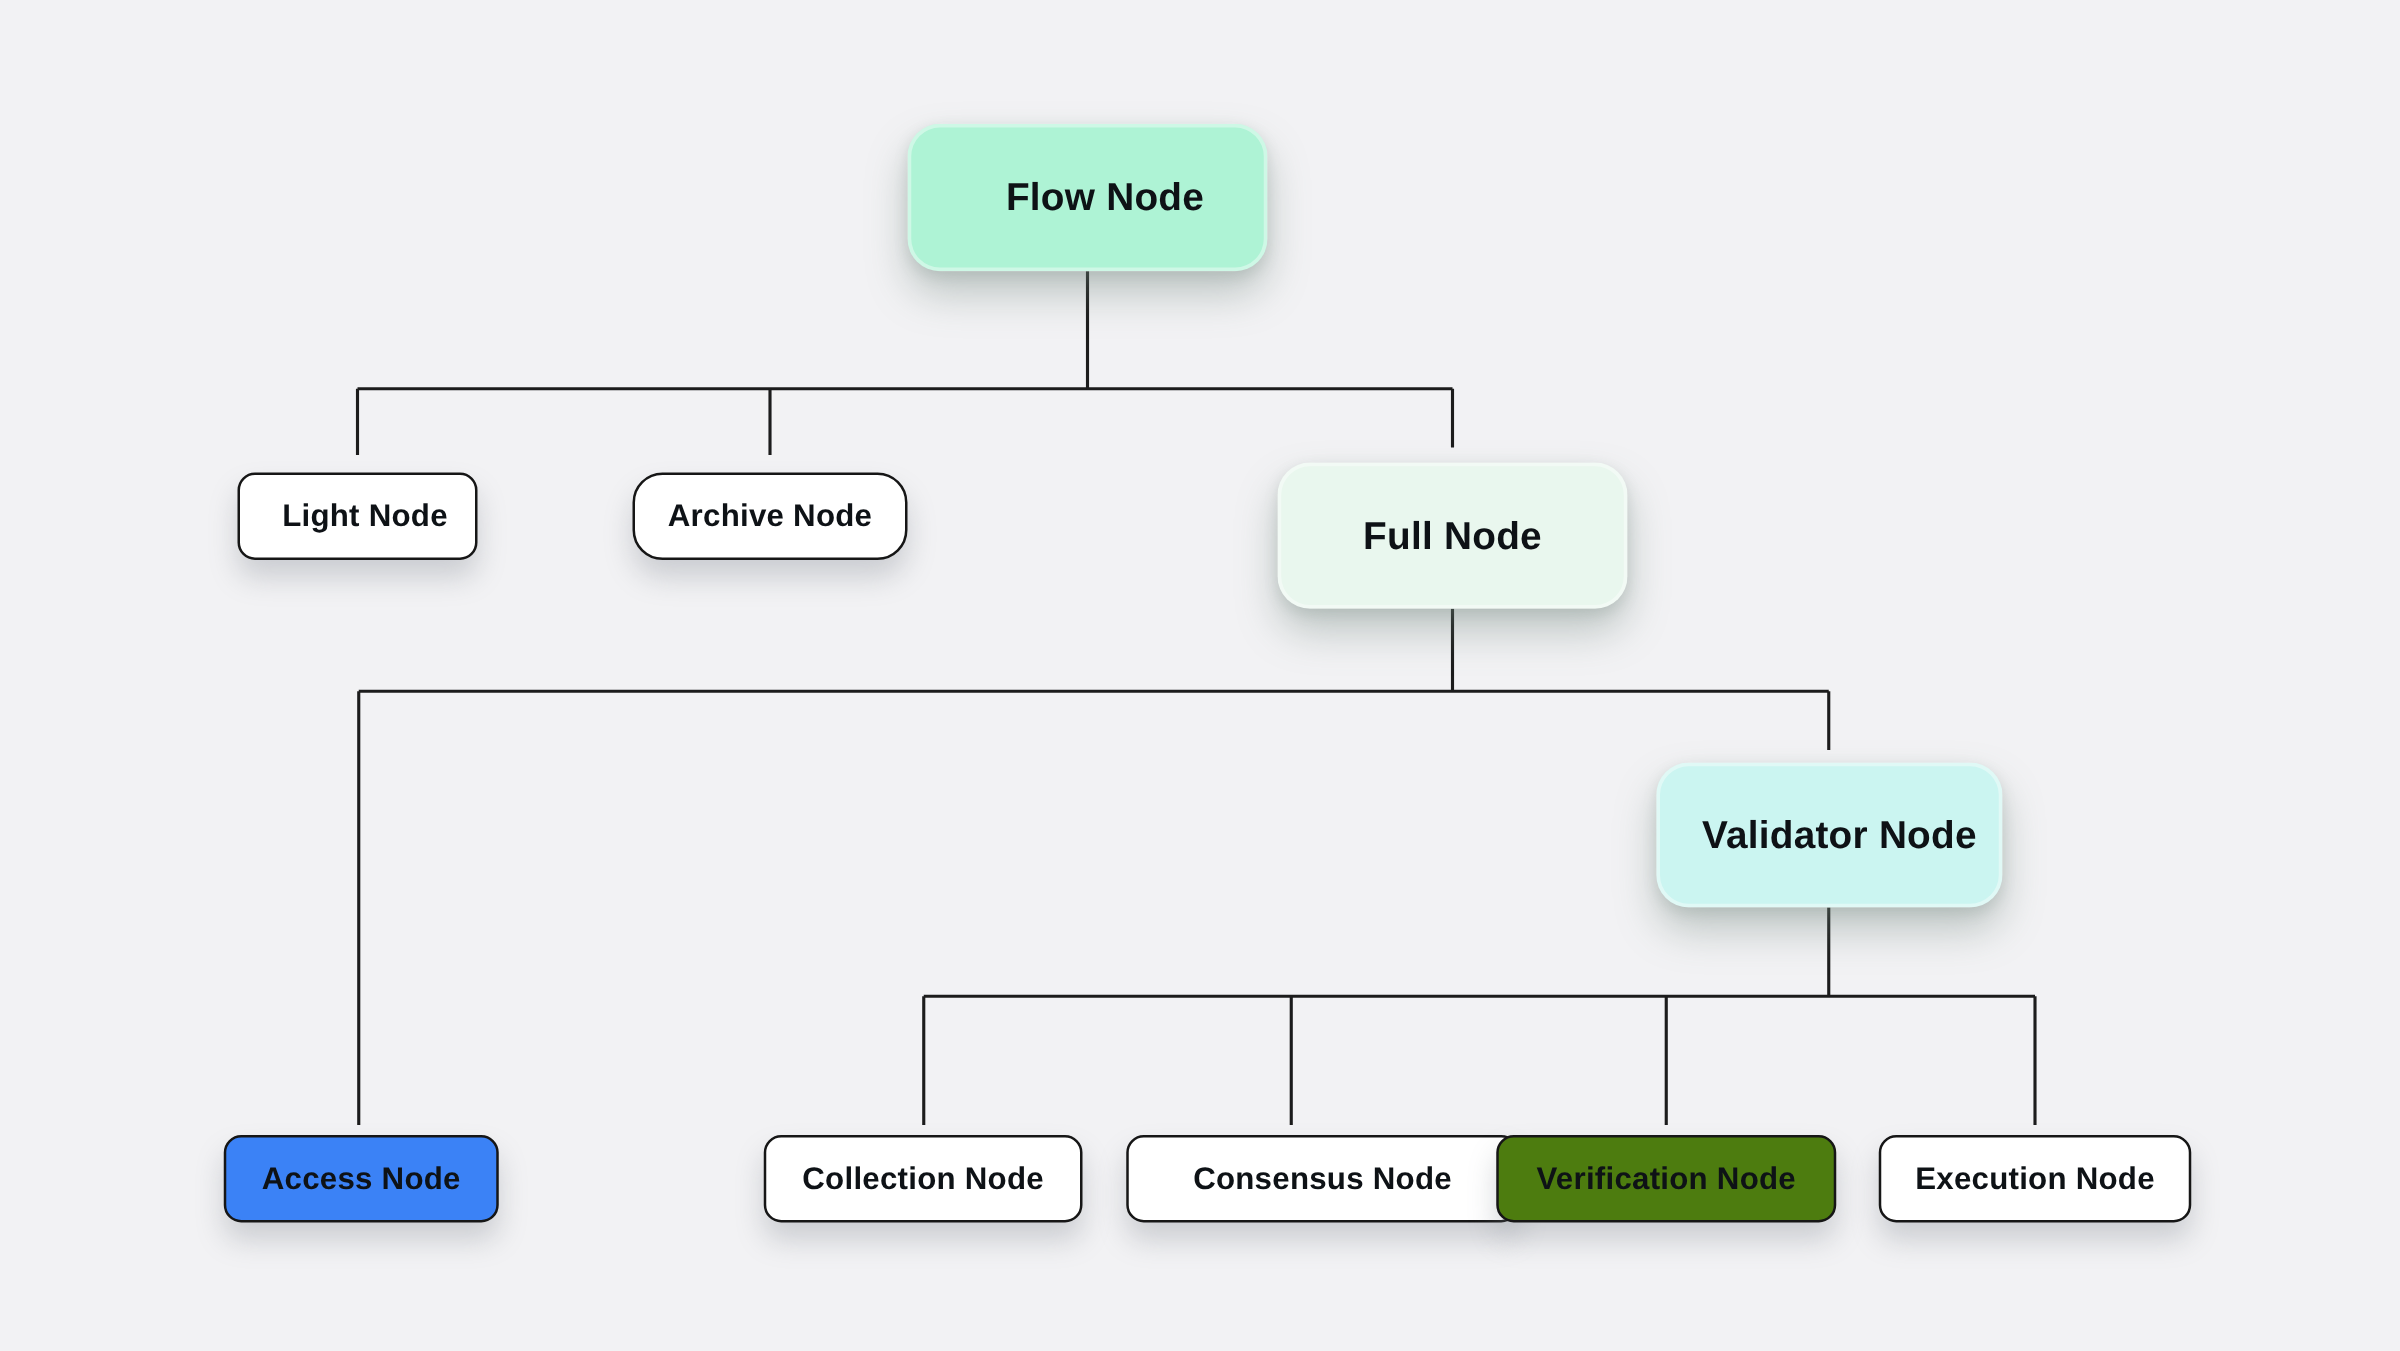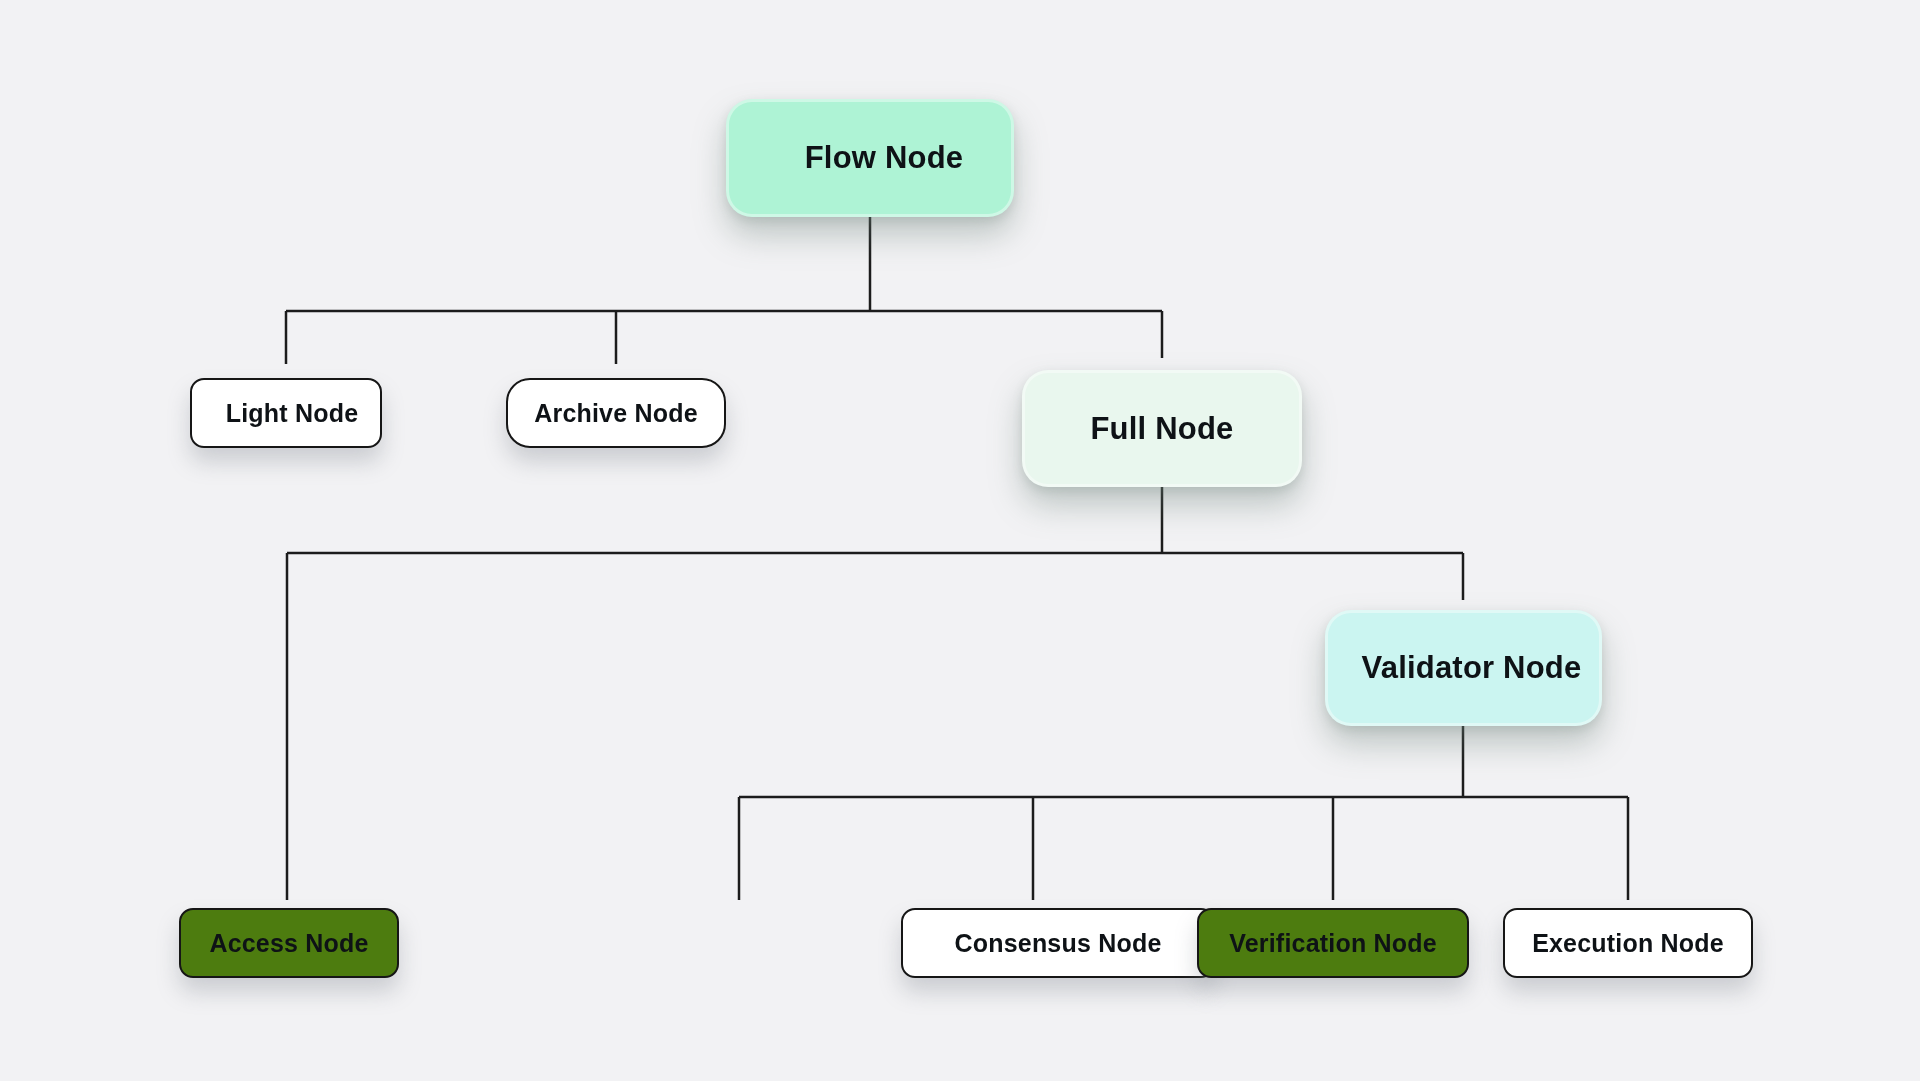--- a/index.html
+++ b/index.html
@@ -91,19 +91,20 @@
     <path d="M739 797 V900" marker-end="url(#arrow)" stroke="#1c1c1c"></path>
     <path d="M1033 797 V900" marker-end="url(#arrow)" stroke="#1c1c1c"></path>
     <path d="M1333 797 V900" marker-end="url(#arrow)" stroke="#1c1c1c"></path>
     <path d="M1628 797 V900" marker-end="url(#arrow)" stroke="#1c1c1c"></path>
   </svg>
 
   <div class="node primary" id="node-flow" style="background: rgb(174, 243, 213); color: rgb(14, 18, 22); padding-left: 28px;">Flow Node</div>
   <div class="node plain" id="node-light" style="background: rgb(255, 255, 255); color: rgb(14, 18, 22); padding-left: 12px;">Light Node</div>
   <div class="node plain" id="node-archive" style="background: rgb(255, 255, 255); color: rgb(14, 18, 22);">Archive Node</div>
   <div class="node primary" id="node-full" style="background: rgb(233, 247, 238); color: rgb(14, 18, 22);">Full Node</div>
-  <div class="node plain" id="node-access" style="background: #4d7c0f; color: rgb(14, 18, 22);">Access Node</div>
+  <div class="node plain" id="node-access" style="background: #3b82f6; color: rgb(14, 18, 22);">Access Node</div>
   <div class="node primary" id="node-validator" style="background: rgb(203, 245, 241); color: rgb(14, 18, 22); padding-left: 16px;">Validator Node</div>
+  <div class="node plain" id="node-collection" style="background: rgb(255, 255, 255); color: rgb(14, 18, 22);">Collection Node</div>
   <div class="node plain" id="node-consensus" style="background: rgb(255, 255, 255); color: rgb(14, 18, 22);">Consensus Node</div>
   <div class="node plain" id="node-verification" style="background: #4d7c0f; color: rgb(14, 18, 22);">Verification Node</div>
   <div class="node plain" id="node-execution" style="background: rgb(255, 255, 255); color: rgb(14, 18, 22);">Execution Node</div>
 
 </div>
 
 </body></html>

